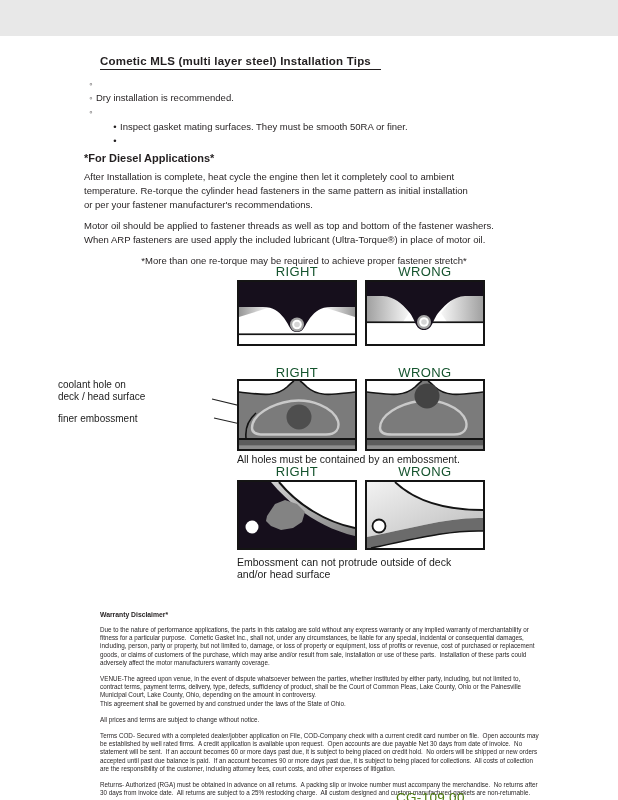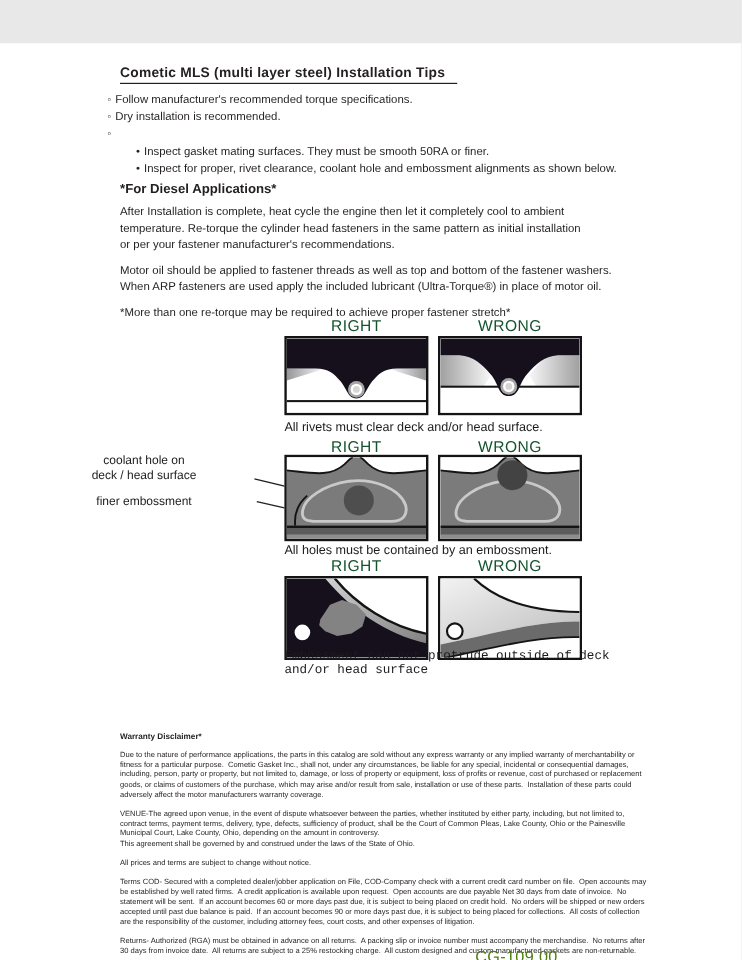--- a/index.html
+++ b/index.html
@@ -7,65 +7,63 @@
         font-family:"Liberation Sans",sans-serif;color:#231f20;margin-top:36px;}
   
   .title{position:absolute;left:100px;top:19px;font-size:11.5px;font-weight:bold;
          letter-spacing:.2px;border-bottom:1.6px solid #231f20;padding:0 10px 2px 0;}
   
   .bullets{position:absolute;left:86px;top:41px;font-size:9.5px;line-height:14.2px;width:470px;}
   .b-row{display:flex;}
   .b-row .mk{width:10px;flex:none;text-align:center;}
   .b-sub{padding-left:24px;}
   
-  .diesel{position:absolute;left:100px;top:116px;width:440px;}
+  .diesel{position:absolute;left:84px;top:116px;width:440px;}
   .diesel h2{font-size:11px;margin:0 0 6px 0;}
   .diesel p{font-size:9.5px;line-height:14px;margin:0 0 7px 0;white-space:pre-line;}
-  .diesel .note{margin-top:6px;}
+  .diesel .note{margin-top:6px;text-align:center;}
   
   .dg-label{position:absolute;width:120px;text-align:center;font-size:13px;letter-spacing:.4px;color:#14532d;}
   .dg-box{position:absolute;width:120px;border:2px solid #141414;box-sizing:border-box;background:#fff;}
   .dg-box svg{display:block;}
   .dg-caption{position:absolute;font-size:10.5px;line-height:12px;color:#1c1c1c;white-space:pre-line;}
-  .anno{position:absolute;left:44px;width:152px;text-align:center;font-size:10px;line-height:11.5px;
+  .anno{position:absolute;left:58px;width:152px;text-align:left;font-size:10px;line-height:11.5px;
         color:#1c1c1c;white-space:pre-line;}
   .leader{position:absolute;left:180px;top:340px;}
   
   .disclaimer{position:absolute;left:100px;top:575px;width:430px;}
   .disclaimer h3{font-size:6.8px;margin:0 0 8px 0;}
   .disclaimer p{font-size:6.3px;line-height:8.2px;margin:0 0 8px 0;white-space:pre;}
   
   .footer-code{position:absolute;left:396px;top:754px;font-size:13.5px;letter-spacing:.3px;color:#4d7c0f;}
 </style>
 </head>
 <body>
 
 <div class="page">
 
   <div class="title">Cometic MLS (multi layer steel) Installation Tips</div>
 
   <div class="bullets">
     <div class="b-row">
       <span class="mk">◦</span>
-      <span>Follow manufacturer's recommended torque specifications.</span>
     </div>
     <div class="b-row">
       <span class="mk">◦</span>
       <span>Dry installation is recommended.</span>
     </div>
     <div class="b-row">
       <span class="mk">◦</span>
     </div>
     <div class="b-row b-sub">
       <span class="mk">•</span>
       <span>Inspect gasket mating surfaces.  They must be smooth 50RA or finer.</span>
     </div>
     <div class="b-row b-sub">
       <span class="mk">•</span>
-      <span>Inspect for proper, rivet clearance, coolant hole and embossment alignments as shown below.</span>
     </div>
   </div>
 
   <div class="diesel">
     <h2>*For Diesel Applications*</h2>
     <p>After Installation is complete, heat cycle the engine then let it completely cool to ambient
 temperature. Re-torque the cylinder head fasteners in the same pattern as initial installation
 or per your fastener manufacturer's recommendations.</p>
     <p>Motor oil should be applied to fastener threads as well as top and bottom of the fastener washers.
 When ARP fasteners are used apply the included lubricant (Ultra-Torque®) in place of motor oil.</p>
@@ -114,21 +112,20 @@
       <polygon points="0,14 28,14 42,31 36,40 0,40" fill="url(#g1wL)"></polygon>
       <polygon points="116,14 88,14 74,31 80,40 116,40" fill="url(#g1wR)"></polygon>
       <rect x="0" y="39.4" width="116" height="1.7" fill="#141414"></rect>
       <path d="M0,0 H116 V14 H98 C86,15 80,21 72,30 C65,38 66,48 57,48 C48,48 49,38 42,30 C34,21 28,15 16,14 H0 Z" fill="#160f1c"></path>
       <circle cx="57" cy="40" r="7" fill="#a6a6a6"></circle>
       <circle cx="57" cy="40" r="4.8" fill="#ffffff"></circle>
       <circle cx="57" cy="40" r="2.8" fill="#d6d6d6"></circle>
     </svg>
   </div>
 
-  <div class="dg-caption" style="left:237px;top:314px;">All rivets must clear deck and/or head surface.</div>
 
   <div class="dg-label" style="left:237px;top:329px;">RIGHT</div>
   <div class="dg-label" style="left:365px;top:329px;">WRONG</div>
 
   <div class="anno" style="top:343px;">coolant hole on
 deck / head surface</div>
   <div class="anno" style="top:377px;">finer embossment</div>
 
   <svg class="leader" width="190" height="80" viewBox="0 0 190 80">
     <line x1="32" y1="23" x2="119" y2="44" stroke="#222222" stroke-width="1.1"></line>
@@ -196,21 +193,21 @@
       </defs>
       <rect x="0" y="0" width="116" height="66" fill="#ffffff"></rect>
       <path d="M0,0 H28 C48,19 78,28 116,28 L116,36 C80,35 42,47 0,55 Z" fill="url(#g3w)"></path>
       <path d="M28,0 C48,19 78,28 116,28" fill="none" stroke="#141414" stroke-width="1.8"></path>
       <path d="M0,55 C42,47 80,35 116,36 L116,49 C78,48 40,59 4,66 L0,66 Z" fill="#6b6b6b"></path>
       <path d="M116,49 C78,48 40,59 4,66" fill="none" stroke="#141414" stroke-width="1.5"></path>
       <circle cx="12" cy="44" r="6.5" fill="#ffffff" stroke="#141414" stroke-width="1.8"></circle>
     </svg>
   </div>
 
-  <div class="dg-caption" style="left:237px;top:505px;font-family:Liberation Mono, monospace;">Embossment can not protrude outside of deck
+  <div class="dg-caption" style="left:237px;top:520px;">Embossment can not protrude outside of deck
 and/or head surface</div>
 
   <div class="disclaimer">
     <h3>Warranty Disclaimer*</h3>
     <p>Due to the nature of performance applications, the parts in this catalog are sold without any express warranty or any implied warranty of merchantability or
 fitness for a particular purpose.  Cometic Gasket Inc., shall not, under any circumstances, be liable for any special, incidental or consequential damages,
 including, person, party or property, but not limited to, damage, or loss of property or equipment, loss of profits or revenue, cost of purchased or replacement
 goods, or claims of customers of the purchase, which may arise and/or result from sale, installation or use of these parts.  Installation of these parts could
 adversely affect the motor manufacturers warranty coverage.</p>
     <p>VENUE-The agreed upon venue, in the event of dispute whatsoever between the parties, whether instituted by either party, including, but not limited to,

